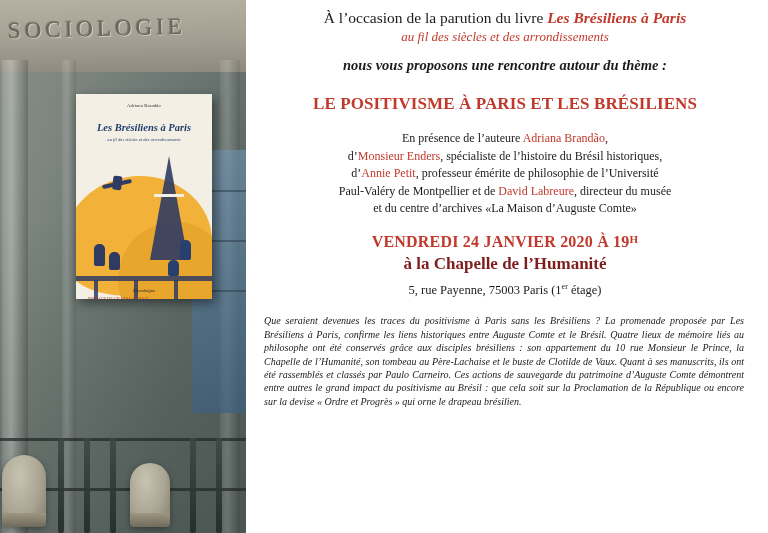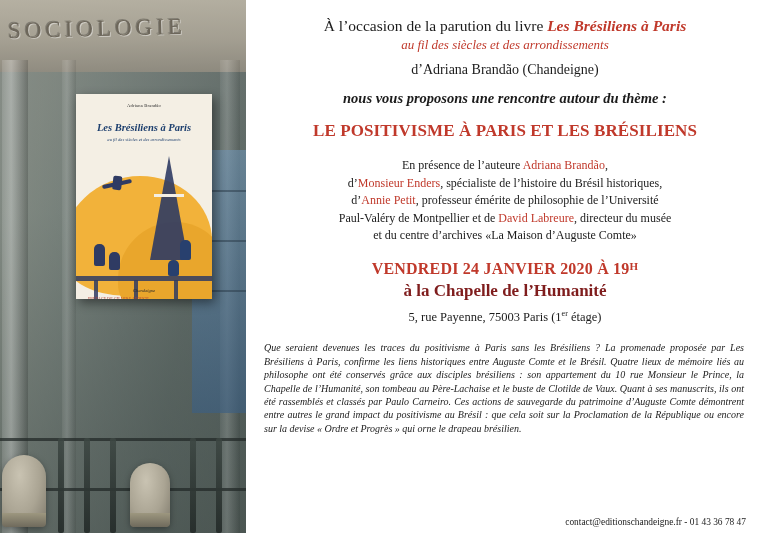--- a/index.html
+++ b/index.html
@@ -265,21 +265,21 @@
     text-align: center;
     font-size: 4.6px;
     color: #2a2a2a;
     font-style: italic;
   }
 
   
   .right-panel {
     position: relative;
     flex: 1;
-    padding: 12px 22px 0 18px;
+    padding: 4px 22px 0 18px;
     box-sizing: border-box;
     border-radius: 13px;
   }
   .ln { text-align: center; }
   .l1 {
     font-size: 15.5px;
     margin-top: 4px;
     line-height: 1.25;
   }
   .l1 .book-name {
@@ -300,21 +300,21 @@
   .l4 {
     font-size: 14.5px;
     font-style: italic;
     margin-top: 12px;
     font-weight: bold;
   }
   .l5 {
     font-size: 17px;
     font-weight: bold;
     color: #c0392b;
-    margin-top: 14px;
+    margin-top: 20px;
     letter-spacing: 0.1px;
   }
   .speakers {
     margin-top: 16px;
     font-size: 12px;
     line-height: 1.45;
   }
   .speakers .nm { color: #c0392b; }
   .date {
     margin-top: 16px;
@@ -415,21 +415,20 @@
   </div>
 
   <div class="right-panel">
 
     <div class="ln l1">
       <span>À l’occasion de la parution du livre </span><span class="book-name">Les Brésiliens à Paris</span>
     </div>
 
     <div class="ln l2">au fil des siècles et des arrondissements</div>
 
-    <div class="ln l3">d’Adriana Brandão (Chandeigne)</div>
 
     <div class="ln l4">nous vous proposons une rencontre autour du thème :</div>
 
     <div class="ln l5">LE POSITIVISME À PARIS ET LES BRÉSILIENS</div>
 
     <div class="ln speakers">
       <div>
         <span>En présence de l’auteure </span><span class="nm">Adriana Brandão</span><span>,</span>
       </div>
       <div>
@@ -449,15 +448,14 @@
     </div>
 
     <div class="ln venue">à la Chapelle de l’Humanité</div>
 
     <div class="ln address">
       <span>5, rue Payenne, 75003 Paris (1</span><sup>er</sup><span> étage)</span>
     </div>
 
     <div class="blurb">Que seraient devenues les traces du positivisme à Paris sans les Brésiliens ? La promenade proposée par Les Brésiliens à Paris, confirme les liens historiques entre Auguste Comte et le Brésil. Quatre lieux de mémoire liés au philosophe ont été conservés grâce aux disciples brésiliens : son appartement du 10 rue Monsieur le Prince, la Chapelle de l’Humanité, son tombeau au Père-Lachaise et le buste de Clotilde de Vaux. Quant à ses manuscrits, ils ont été rassemblés et classés par Paulo Carneiro. Ces actions de sauvegarde du patrimoine d’Auguste Comte démontrent entre autres le grand impact du positivisme au Brésil : que cela soit sur la Proclamation de la République ou encore sur la devise « Ordre et Progrès » qui orne le drapeau brésilien.</div>
 
-    <div class="contact">contact@editionschandeigne.fr - 01 43 36 78 47</div>
   </div>
 </div>
 
 </body></html>

